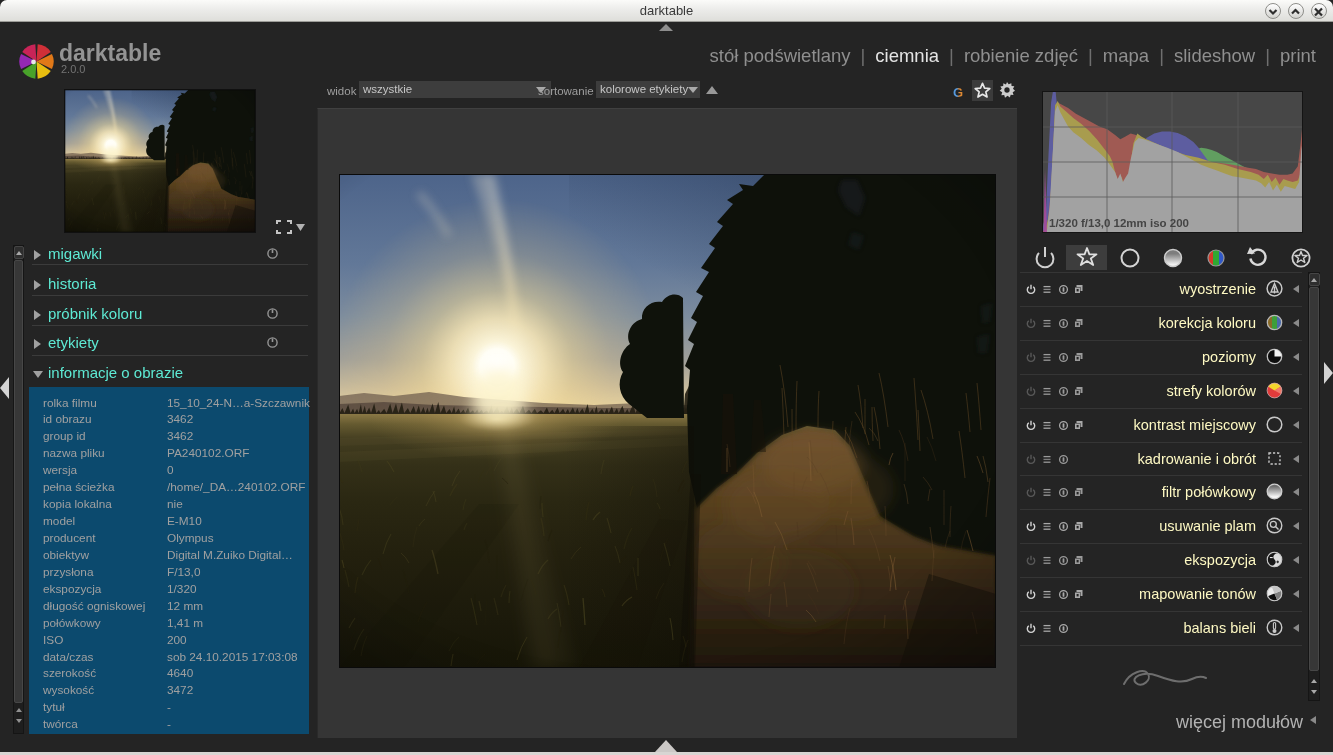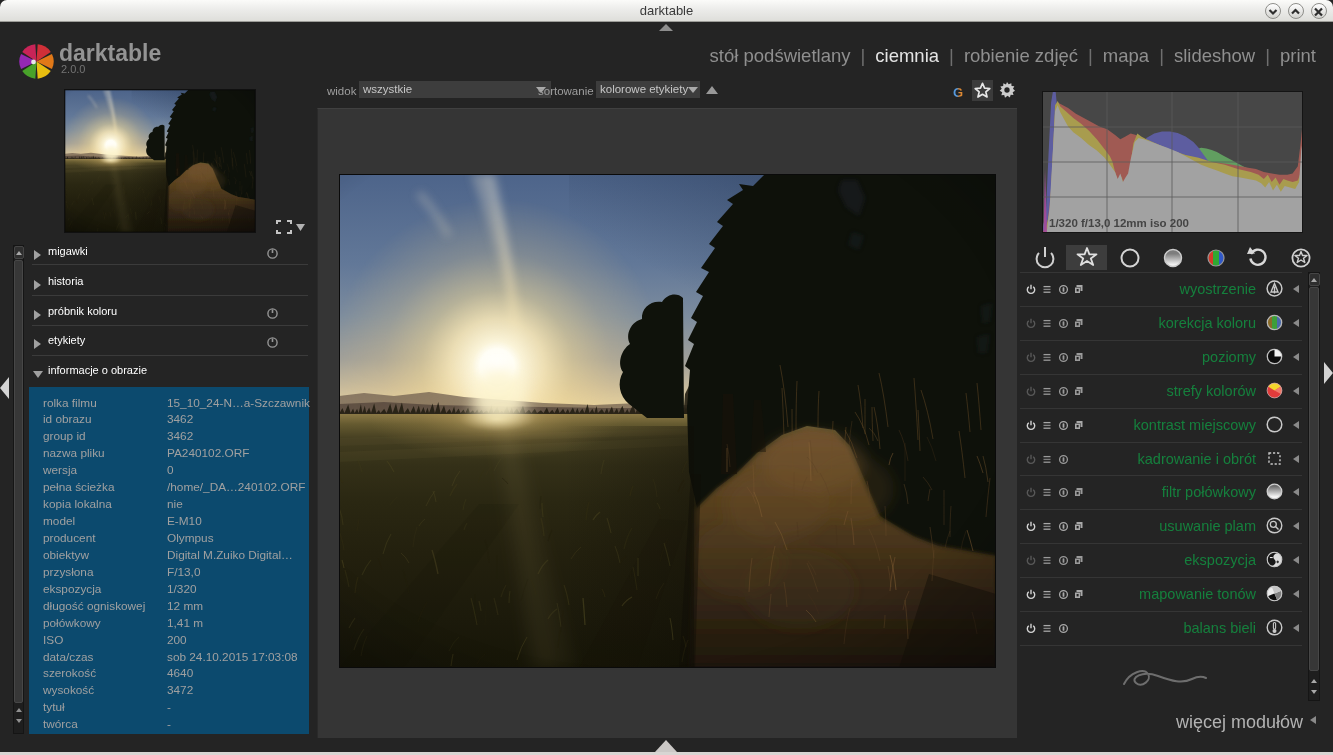--- a/index.html
+++ b/index.html
@@ -7,41 +7,41 @@
 #tb{position:absolute;left:0;top:0;width:1333px;height:22px;background:linear-gradient(#fbfbf9 0%,#ececea 45%,#dededa 100%);border-radius:7px 7px 0 0;border-bottom:1px solid #9c9c98}
 #tb .t{position:absolute;left:0;top:3px;width:100%;text-align:center;font-size:13px;color:#3a3a3a}
 .wbtn{position:absolute;top:3px;width:16px;height:16px;border-radius:50%;background:linear-gradient(#ffffff,#d2d2ce);border:1px solid #8e8e8a}
 
 #nav{position:absolute;top:45px;right:17px;font-size:18.5px;color:#8f8f8f;white-space:nowrap}
 #nav b{color:#e4e4e4;font-weight:normal}
 #nav .sp{color:#6f6f6f;padding:0 10px}
 #lg1{position:absolute;left:59px;top:40px;font-size:23px;font-weight:bold;color:#949494}
 #lg2{position:absolute;left:61px;top:63px;font-size:11px;color:#747474}
 
-.ph{position:absolute;left:33px;width:275px;height:20px;color:#ffffff;font-size:11px}
+.ph{position:absolute;left:33px;width:275px;height:20px;color:#5eead4;font-size:15px}
 .ph .tri{position:absolute;left:1px;top:5px;width:0;height:0;border:5px solid transparent;border-left:7px solid #a0a0a0;border-right:none}
 .ph .trid{position:absolute;left:0px;top:7px;width:0;height:0;border:5px solid transparent;border-top:7px solid #a0a0a0;border-bottom:none}
 .ph .lbl{position:absolute;left:15px;top:0}
 .sep{position:absolute;left:32px;width:276px;height:1px;background:#3b3b3b}
 .presic{position:absolute;left:233px;top:2px}
 #exif{position:absolute;left:29px;top:387px;width:280px;height:347px;background:#0c4a6e}
 #exif .r{position:absolute;left:14px;font-size:11.8px;color:#a0a0a0;white-space:nowrap}
 #exif .v{position:absolute;left:138px}
 
 .sbtrack{position:absolute;background:#1e1e1e;border:1px solid #151515}
 .sbthumb{position:absolute;background:#373737;border:1px solid #474747;border-radius:2px}
 .sbbtn{position:absolute;background:#2e2e2e;border:1px solid #454545;border-radius:2px}
 
 #fwidok{position:absolute;left:327px;top:85px;font-size:11.5px;color:#9e9e9e}
 .ddl{position:absolute;top:81px;height:17px;background:#3d3d3d;font-size:11.5px;color:#c6c6c6;line-height:17px;padding-left:4px;white-space:nowrap;overflow:hidden}
 .dda{position:absolute;top:6px;right:5px;width:0;height:0;border:5px solid transparent;border-top:6px solid #aaaaaa;border-bottom:none}
 #canvas{position:absolute;left:317px;top:108px;width:700px;height:630px;background:#353535;border-top:1px solid #404040;border-left:1px solid #2a2a2a}
 
 .mrow{position:absolute;left:1020px;width:288px;height:34px}
-.mname{position:absolute;right:52px;top:9px;font-size:14.5px;color:#15803d;white-space:nowrap}
+.mname{position:absolute;right:52px;top:9px;font-size:14.5px;color:#fef9c3;white-space:nowrap}
 .rsep{position:absolute;left:1020px;width:282px;height:1px;background:#353535}
 .marr{position:absolute;left:1293px;top:13px;width:0;height:0;border:4px solid transparent;border-right:6px solid #8a8a8a;border-left:none}
 #wm{position:absolute;right:30px;top:712px;font-size:18px;color:#b2b2b2}
 
 .etri{position:absolute;width:0;height:0}
 </style></head><body>
 <div id="win"></div>
 <div id="tb">
     <span class="t">darktable</span>
   </div>

